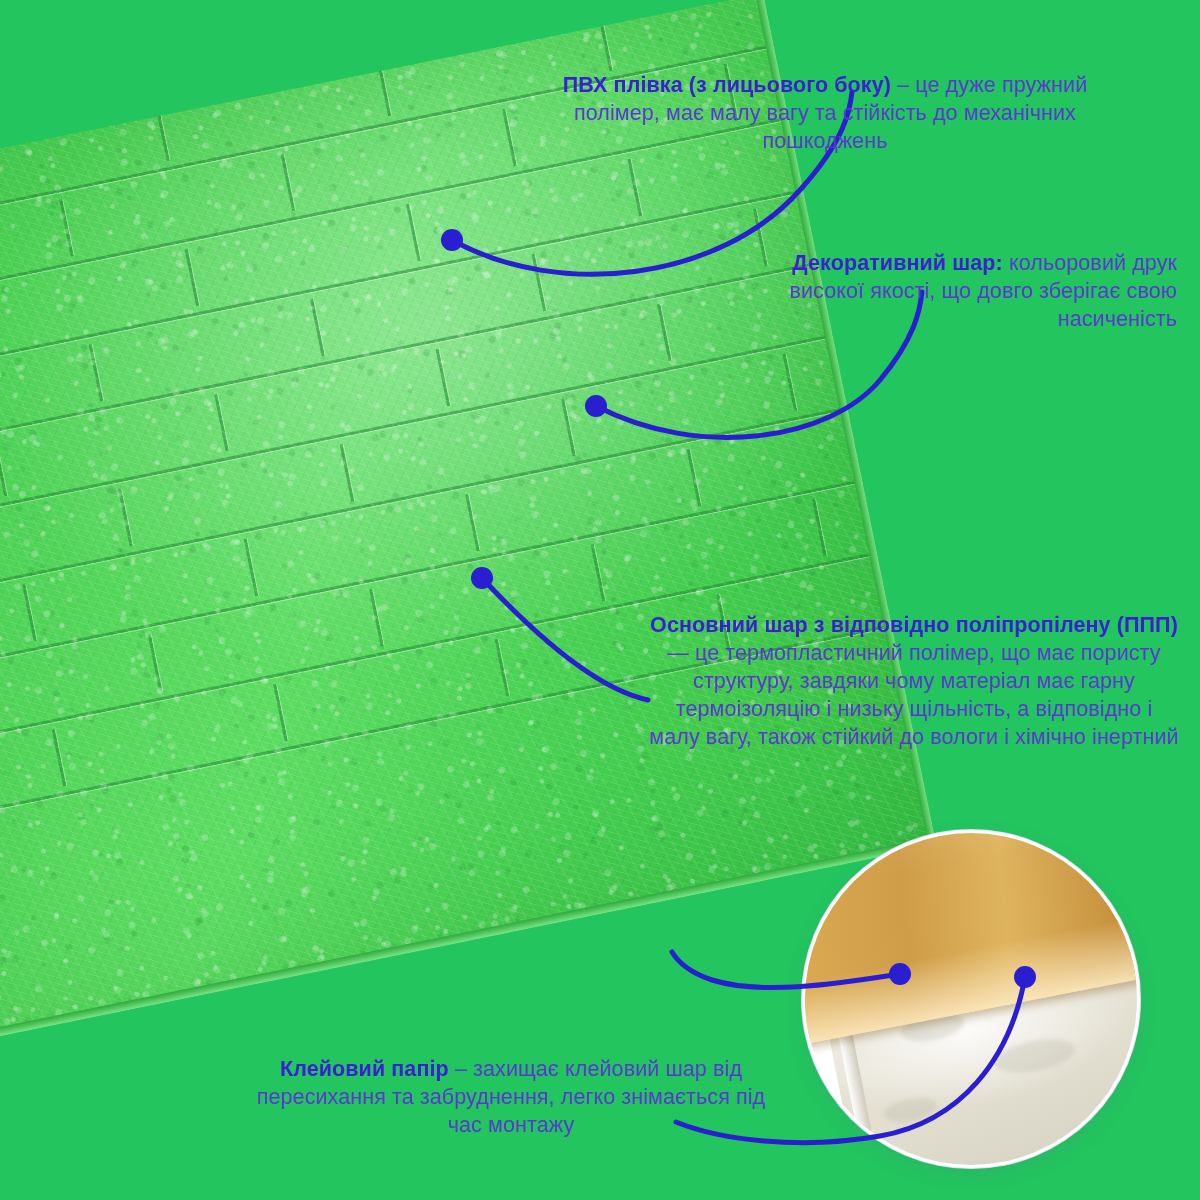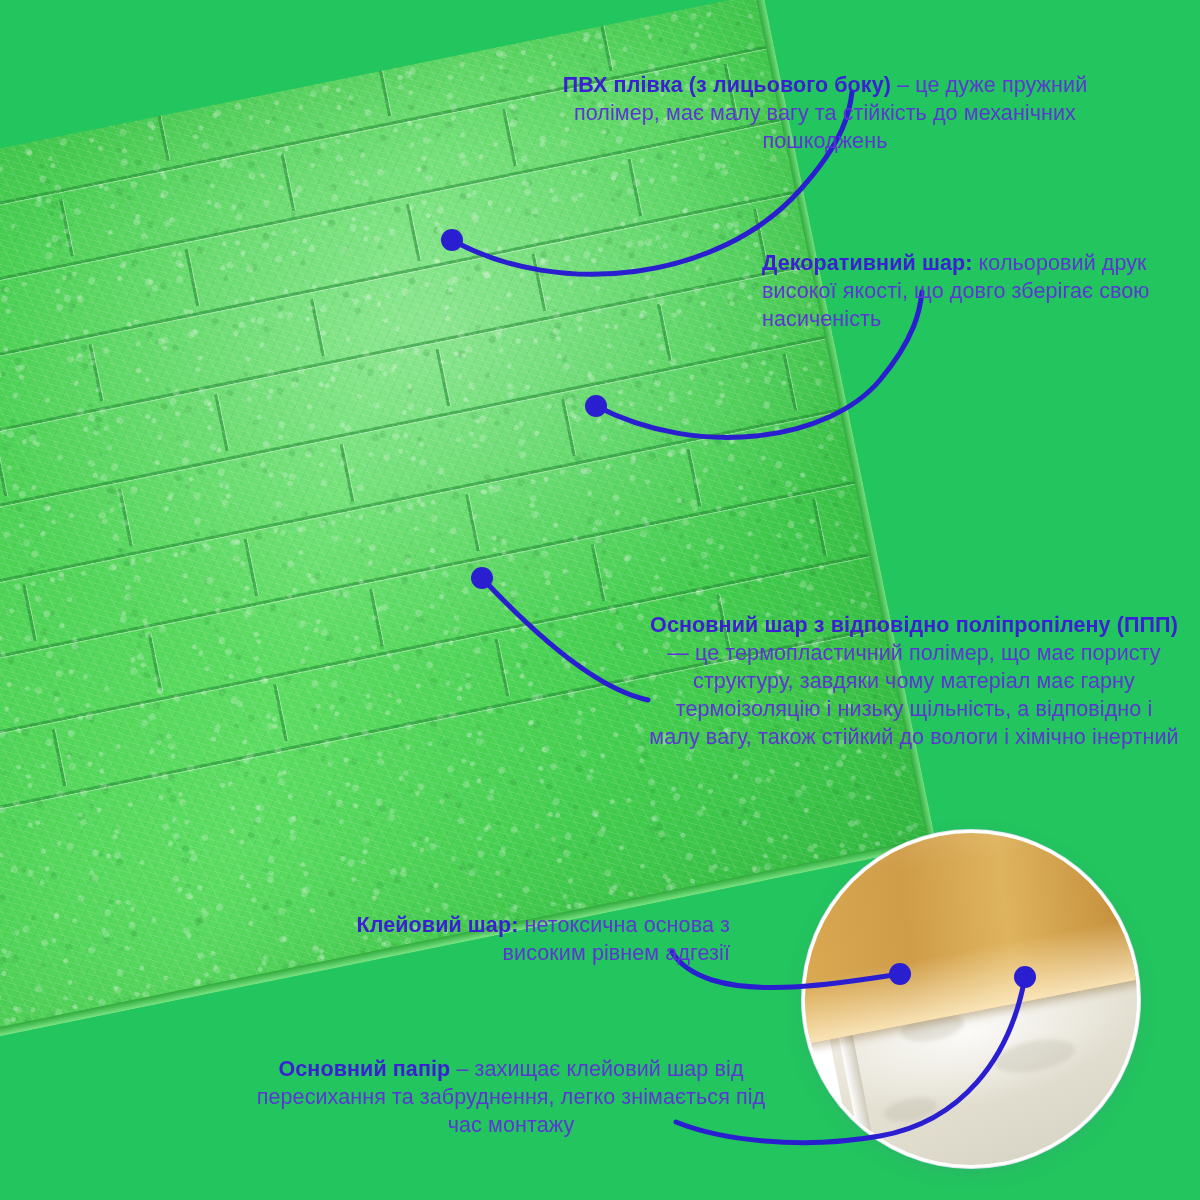--- a/index.html
+++ b/index.html
@@ -184,21 +184,21 @@
     line-height: 1.30;
     letter-spacing: .1px;
     font-weight: 500;
   }
   .callout-text b {
     color: #3a1fd4;
     font-weight: 700;
   }
 
   #txt-pvc    { left: 560px;  top: 72px;   width: 530px; text-align: center; }
-  #txt-deco   { left: 762px;  top: 250px;  width: 415px; text-align: left; }
+  #txt-deco   { left: 762px;  top: 250px;  width: 415px; text-align: right; }
   #txt-ppp    { left: 648px;  top: 612px;  width: 532px; text-align: center; }
   #txt-glue   { left: 290px;  top: 912px;  width: 440px; text-align: right; }
   #txt-paper  { left: 246px;  top: 1056px; width: 530px; text-align: center; }
 </style>
 </head>
 <body>
 
 <div id="stage">
 
   <div id="panel-wrap">
@@ -310,21 +310,18 @@
   </div>
 
   <div class="callout-text" id="txt-deco">
     <b>Декоративний шар:</b><span> </span><span>кольоровий друк високої якості, що довго зберігає свою насиченість</span>
   </div>
 
   <div class="callout-text" id="txt-ppp">
     <b>Основний шар з відповідно поліпропілену (ППП)</b><span> — </span><span>це термопластичний полімер, що має пористу структуру, завдяки чому матеріал має гарну термоізоляцію і низьку щільність, а відповідно і малу вагу, також стійкий до вологи і хімічно інертний</span>
   </div>
 
-  <div class="callout-text" id="txt-glue">
-    <b>Клейовий шар:</b><span> </span><span>нетоксична основа з високим рівнем адгезії</span>
-  </div>
 
   <div class="callout-text" id="txt-paper">
-    <b>Основний папір</b><span> – </span><span>захищає клейовий шар від пересихання та забруднення, легко знімається під час монтажу</span>
+    <b>Клейовий папір</b><span> – </span><span>захищає клейовий шар від пересихання та забруднення, легко знімається під час монтажу</span>
   </div>
 
 </div>
 
 </body></html>

